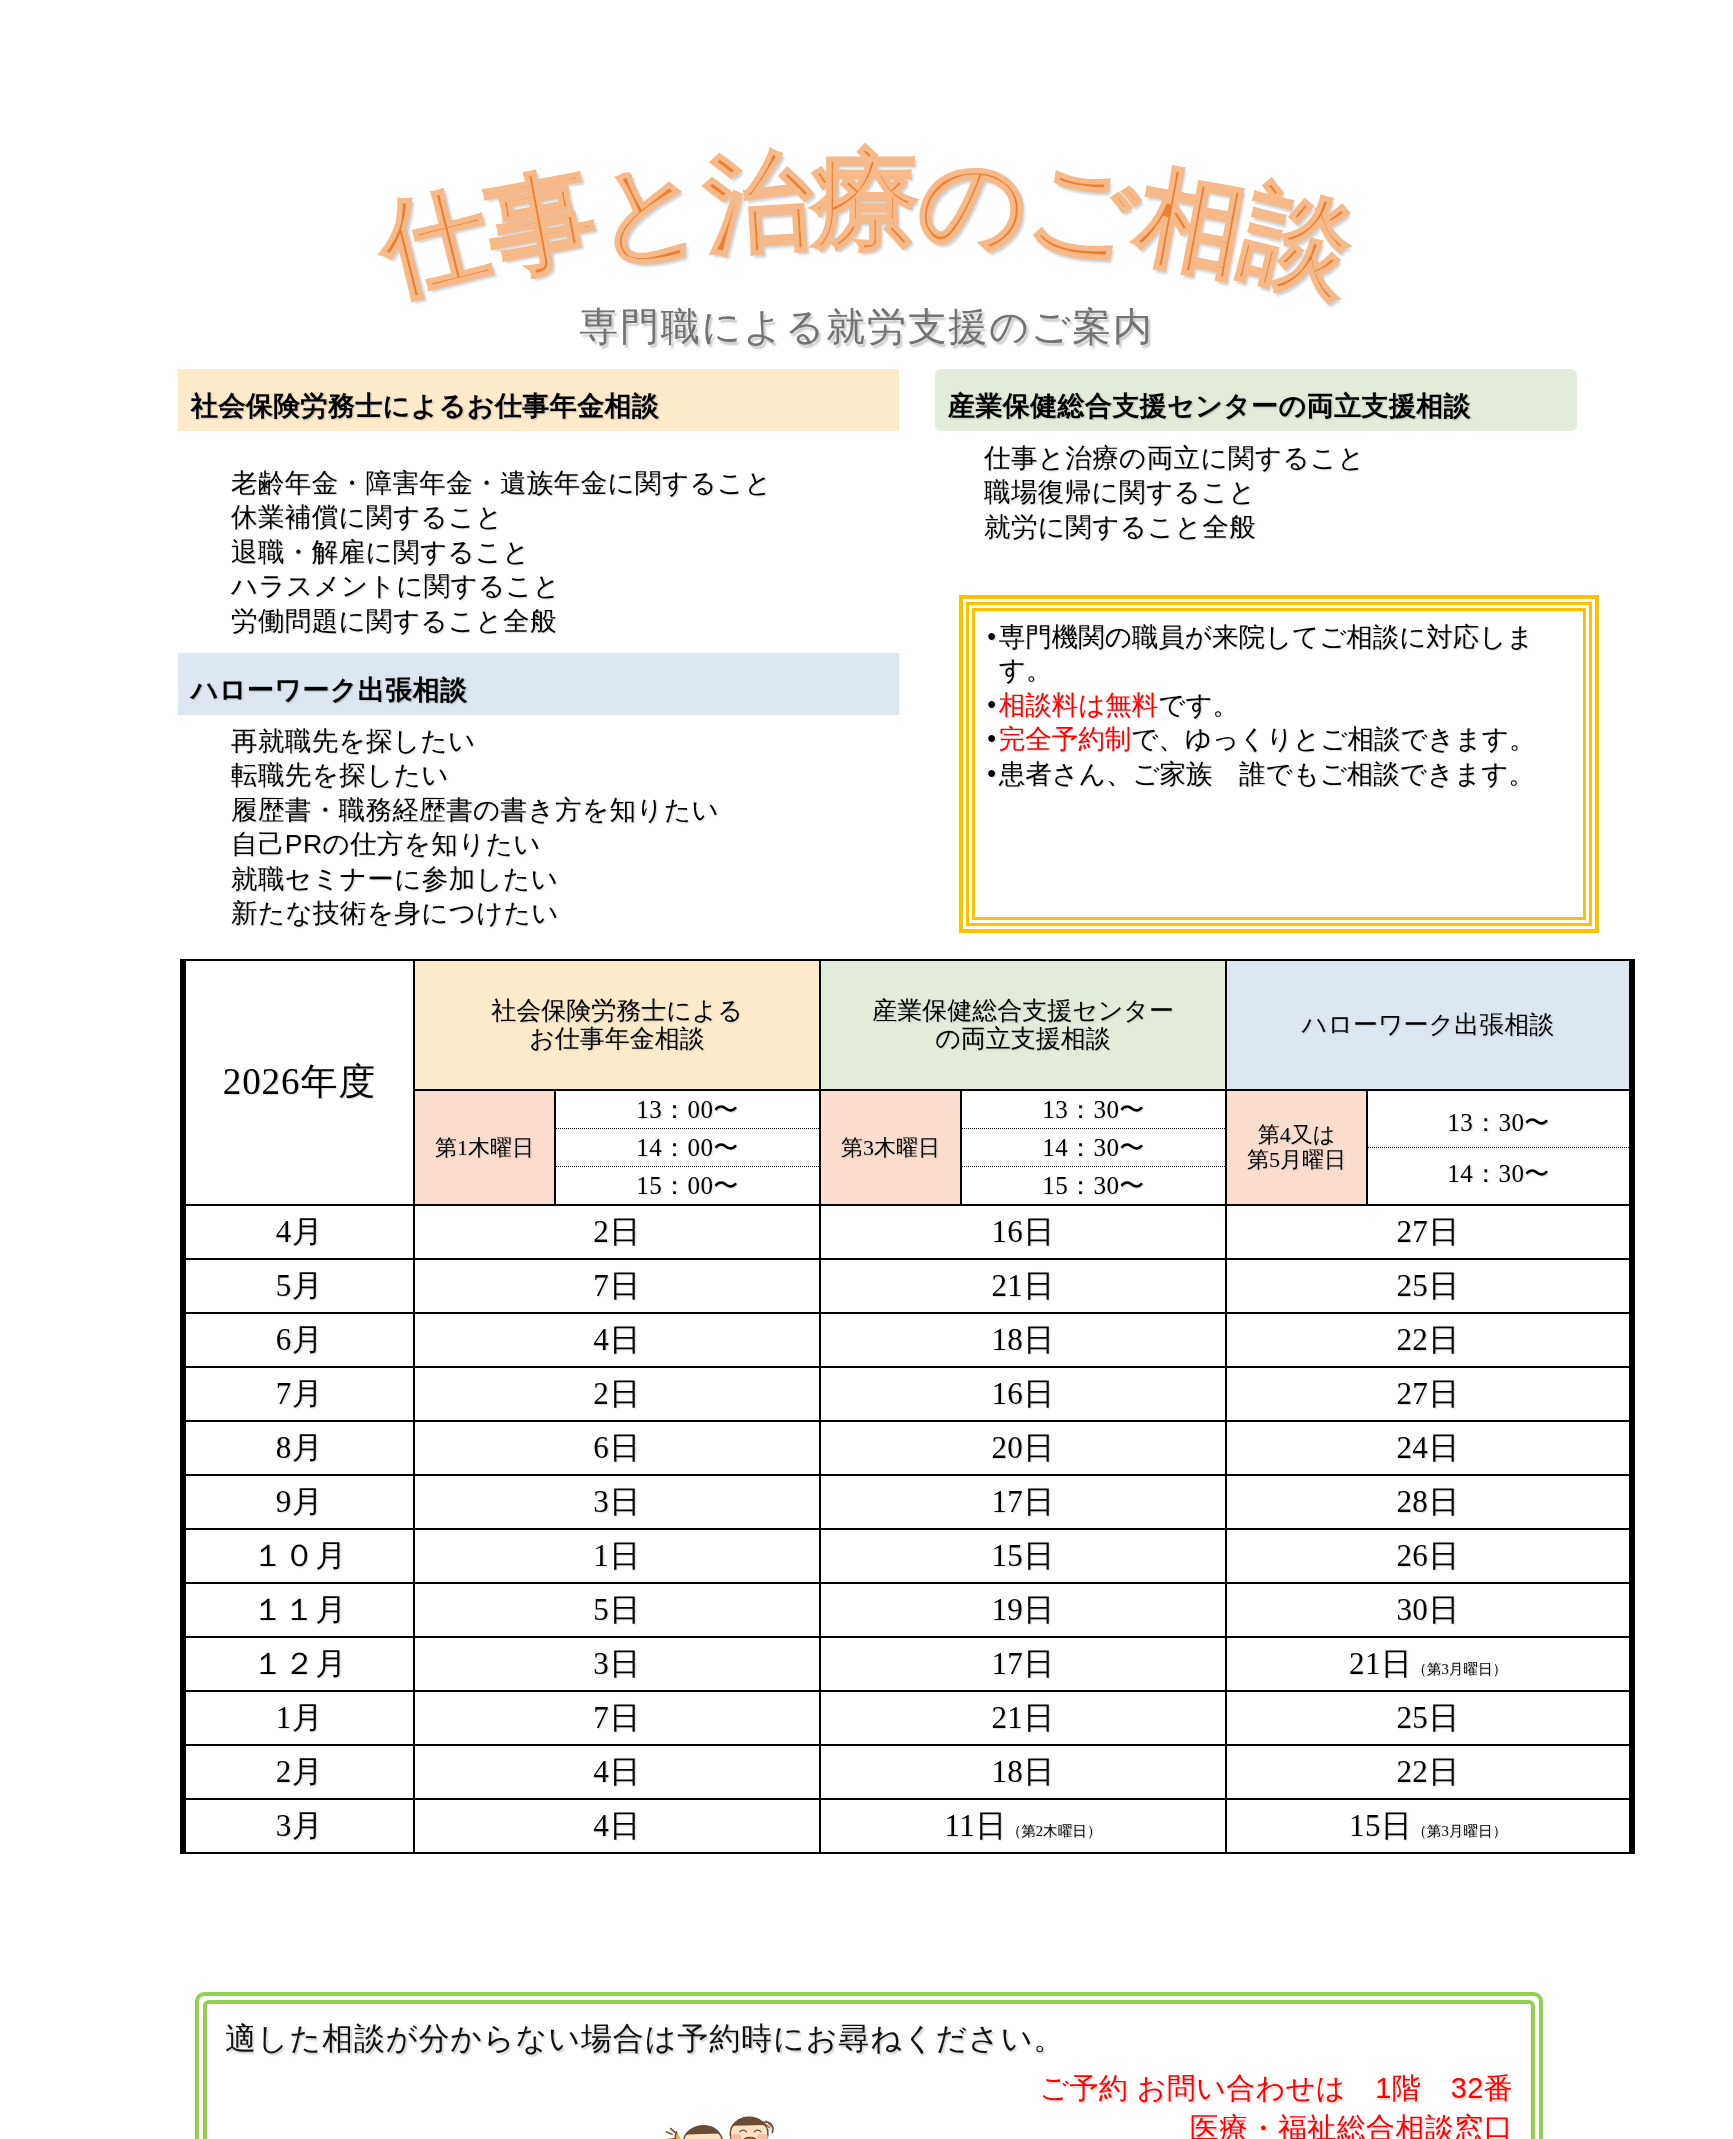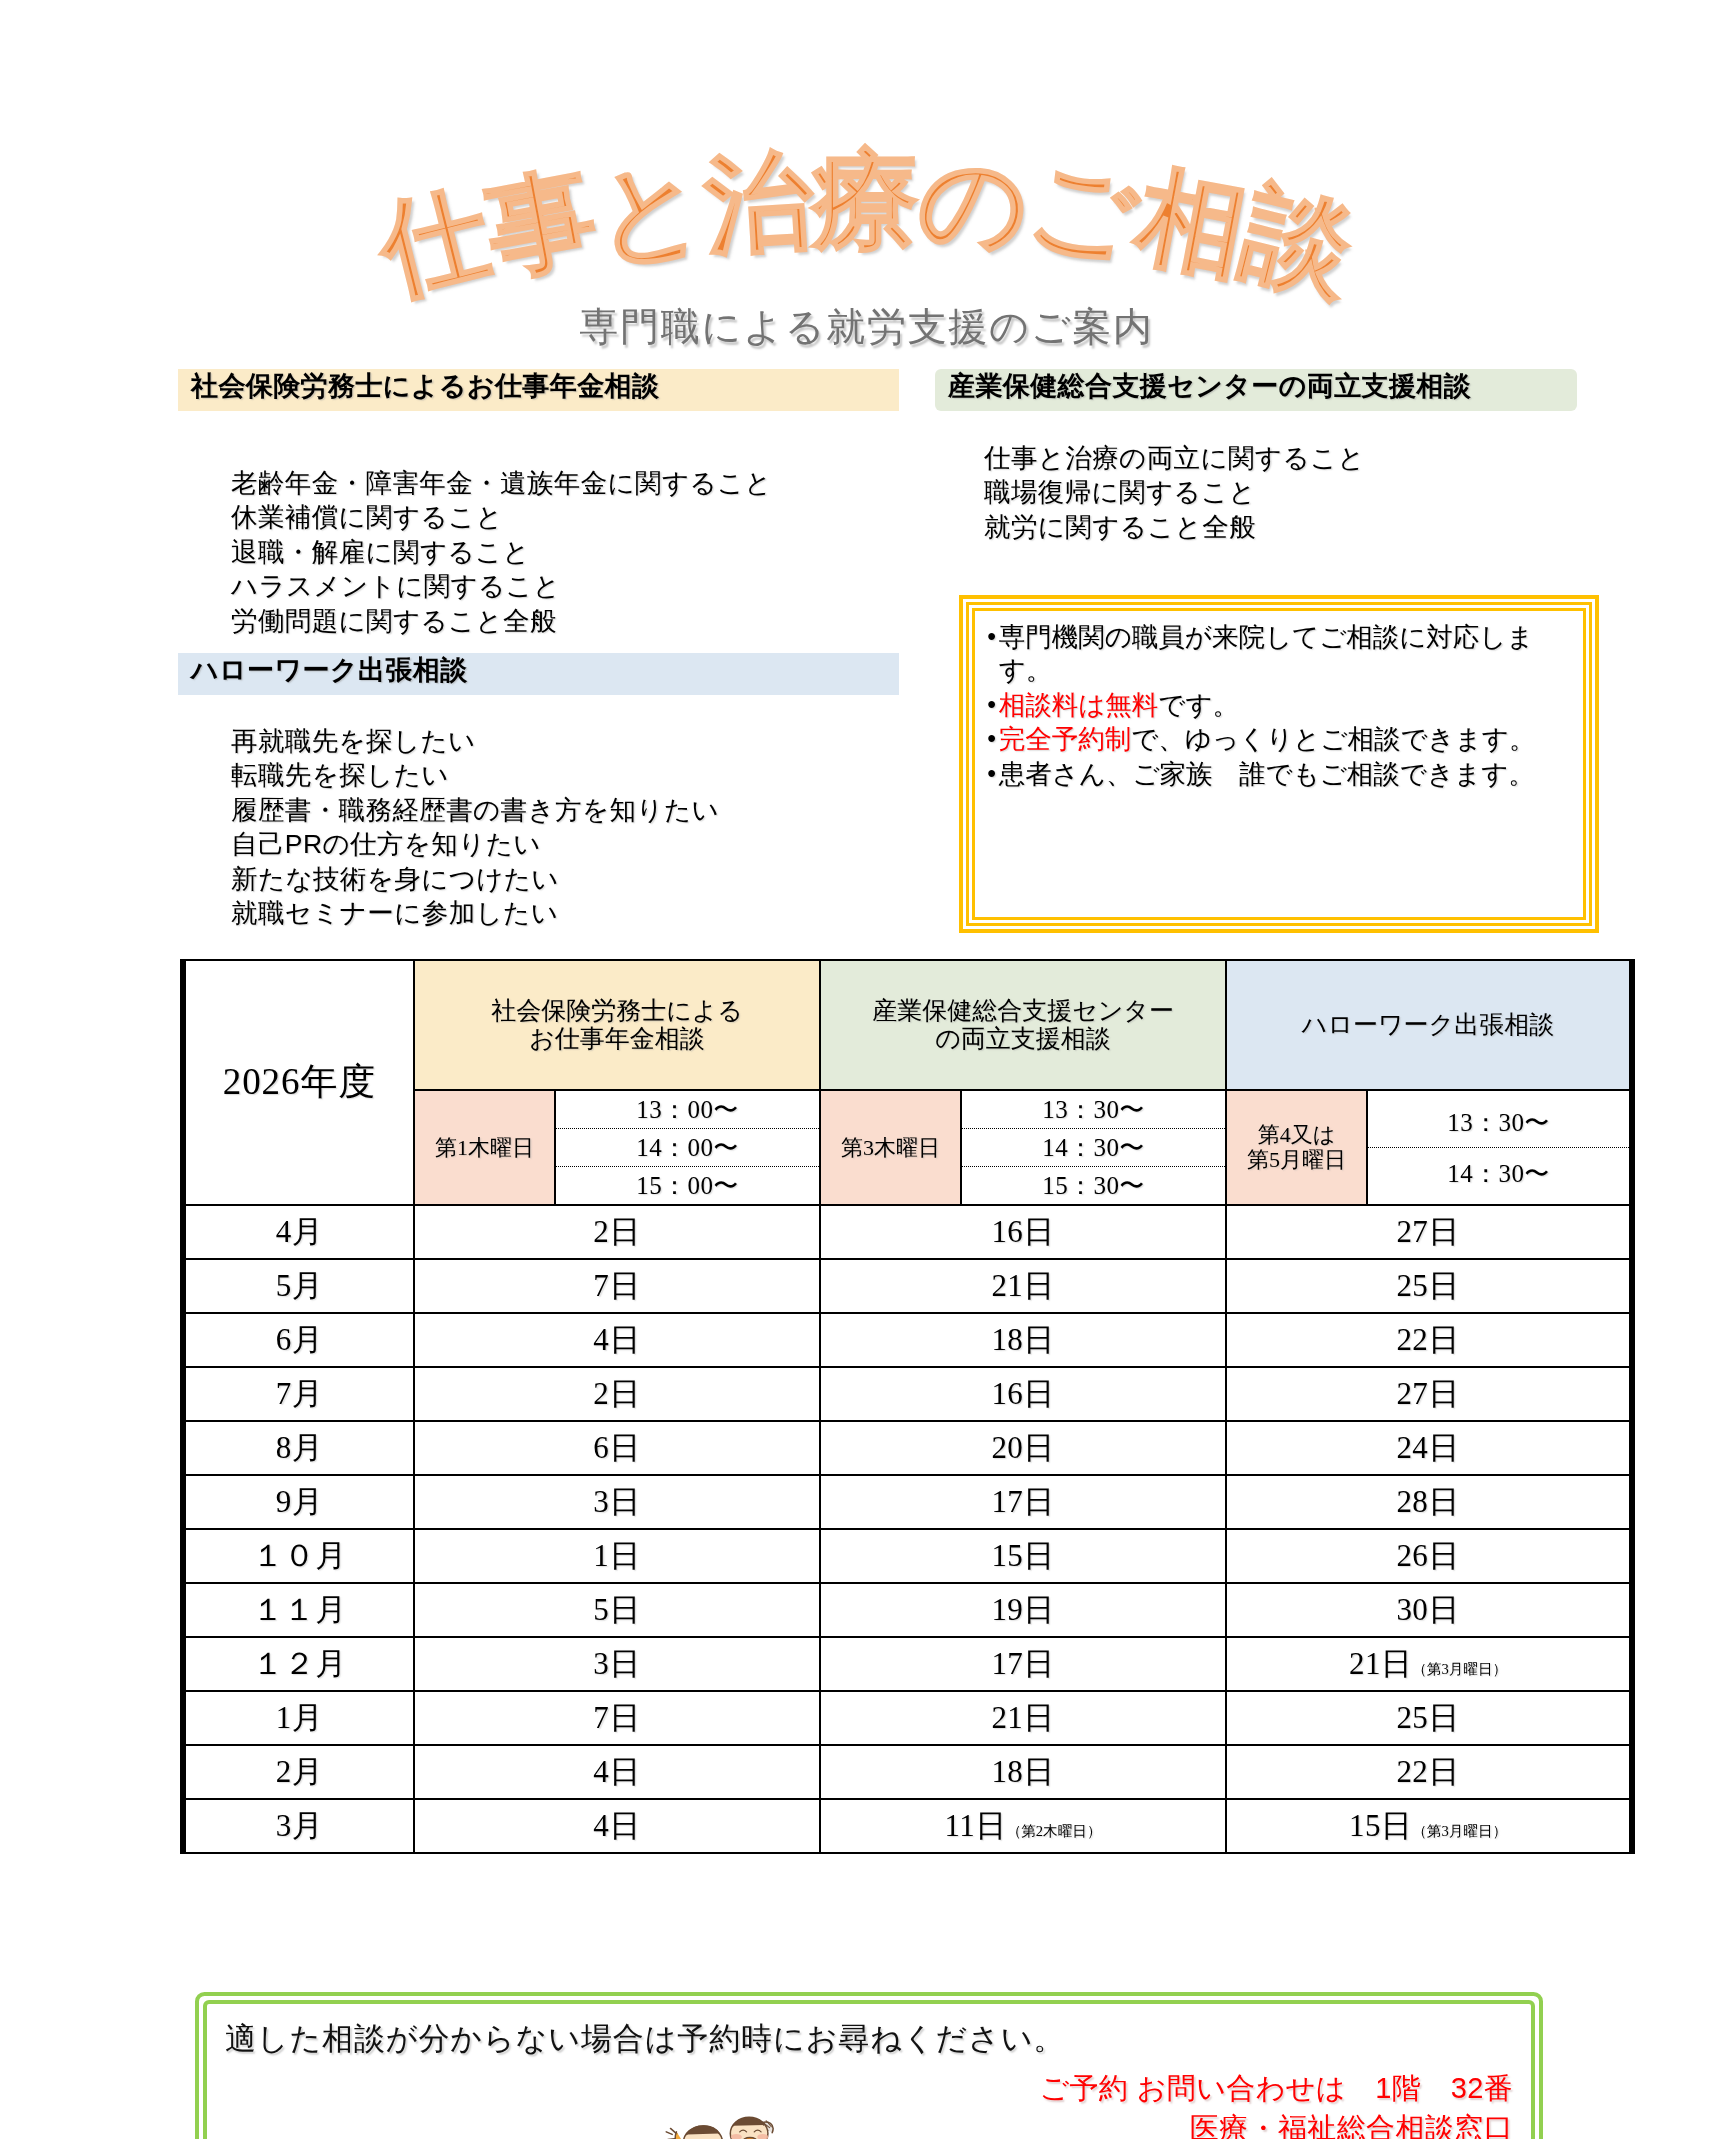--- a/index.html
+++ b/index.html
@@ -53,21 +53,21 @@
     text-shadow:2.1px 2.6px 2.1px rgba(130,130,130,0.45);
     letter-spacing:1.7px;
   }
 
   
   .banner{
     position:absolute;
     font-size:27px;
     font-weight:bold;
     line-height:1.0;
-    padding:4px 13px 11px 13px;
+    padding:24px 13px 11px 13px;
     box-sizing:border-box;
     letter-spacing:0.4px;
     text-shadow:1.3px 1.3px 1.3px rgba(150,150,150,0.45);
   }
   .banner.cream{ background:#FBEBC8; }
   .banner.green{ background:#E3EBDA;border-radius:6px; }
   .banner.blue{  background:#DCE7F2; }
 
   .bullets{
     position:absolute;
@@ -260,21 +260,21 @@
   </div>
   <div class="subtitle">専門職による就労支援のご案内</div>
 
   <div class="banner cream" id="banner-sr">社会保険労務士によるお仕事年金相談</div>
   <div class="bullets" id="bullets-sr"><div>老齢年金・障害年金・遺族年金に関すること</div><div>休業補償に関すること</div><div>退職・解雇に関すること</div><div>ハラスメントに関すること</div><div>労働問題に関すること全般</div></div>
 
   <div class="banner green" id="banner-sanpo">産業保健総合支援センターの両立支援相談</div>
   <div class="bullets" id="bullets-sanpo"><div>仕事と治療の両立に関すること</div><div>職場復帰に関すること</div><div>就労に関すること全般</div></div>
 
   <div class="banner blue" id="banner-hw">ハローワーク出張相談</div>
-  <div class="bullets" id="bullets-hw"><div>再就職先を探したい</div><div>転職先を探したい</div><div>履歴書・職務経歴書の書き方を知りたい</div><div>自己PRの仕方を知りたい</div><div>新たな技術を身につけたい</div><div>就職セミナーに参加したい</div></div>
+  <div class="bullets" id="bullets-hw"><div>再就職先を探したい</div><div>転職先を探したい</div><div>履歴書・職務経歴書の書き方を知りたい</div><div>自己PRの仕方を知りたい</div><div>就職セミナーに参加したい</div><div>新たな技術を身につけたい</div></div>
 
   <div id="notice">
     <div class="inner1">
       <div class="inner2" id="notice-inner">
           <div class="notice-item">
             <span class="dot">•</span>
             <span class="txt">専門機関の職員が来院してご相談に対応します。</span>
           </div>
           <div class="notice-item">
             <span class="dot">•</span>

